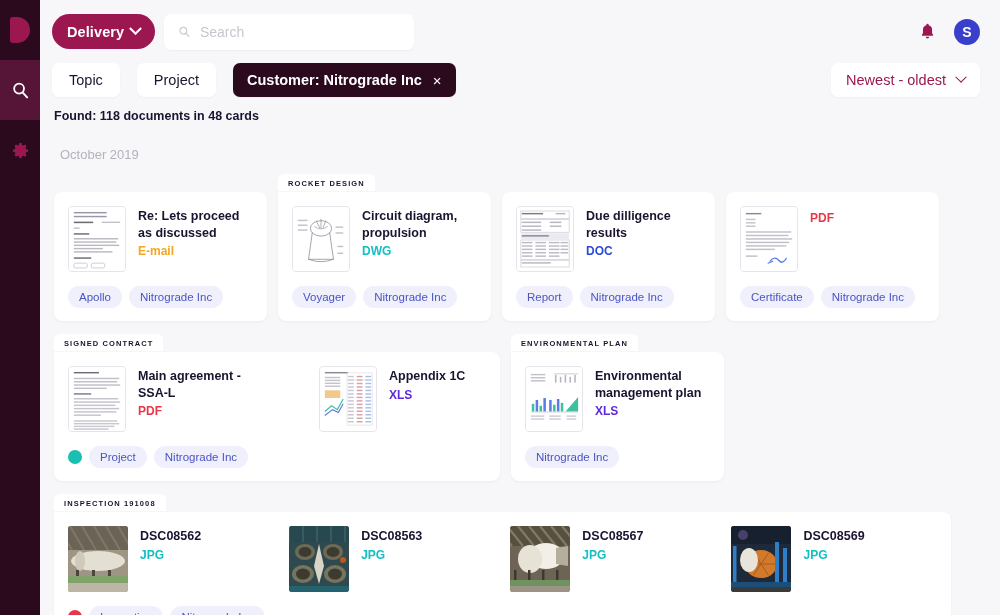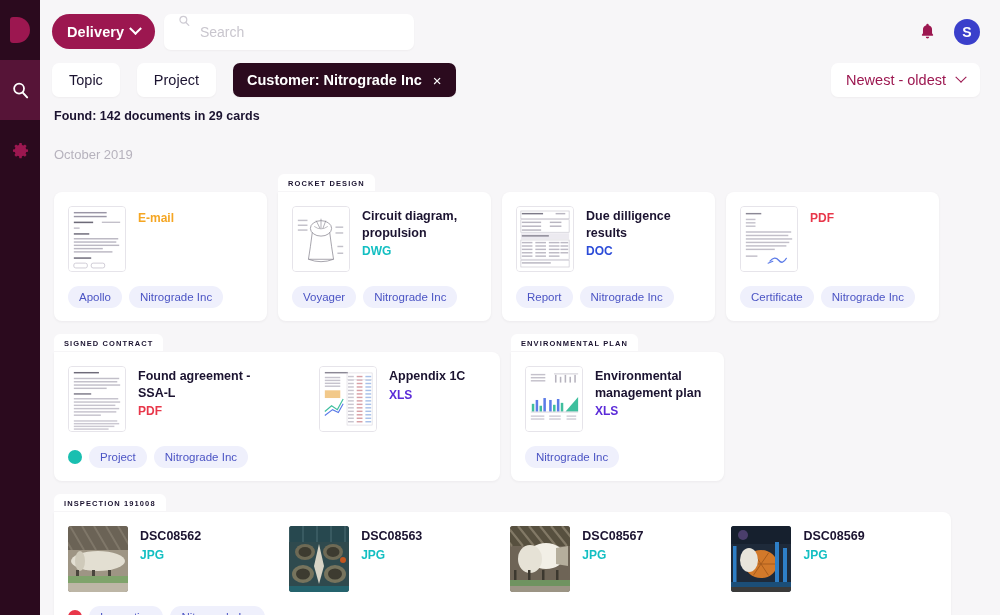--- a/index.html
+++ b/index.html
@@ -50,21 +50,21 @@
     display: inline-flex; align-items: center; gap: 7px;
     cursor: pointer; letter-spacing: .1px;
   }
   .chev { display:inline-block; width:9px; height:9px;
     border-right: 2px solid currentColor; border-bottom: 2px solid currentColor;
     transform: rotate(45deg) translate(-2px,-2px); }
   .search-wrap {
     margin-left: 9px;
     flex: 0 0 250px;
     height: 36px; background: #fff; border-radius: 7px;
-    display: flex; gap: 9px;
+    display: flex; align-items: center; gap: 9px;
     padding: 0 14px;
     box-shadow: 0 1px 2px rgba(40,10,30,.04);
   }
   .search-input {
     border: none; outline: none; background: transparent;
     font-size: 14px; color: #3a3340; width: 100%;
     font-family: "Liberation Sans", sans-serif;
   }
   .search-input::placeholder { color: #C9C6CE; }
   .topbar-right { margin-left: auto; display: flex; align-items: center; gap: 18px; padding-right: 6px; }
@@ -106,21 +106,21 @@
     box-shadow: 0 1px 2px rgba(40,10,30,.04);
     font-family: "Liberation Sans", sans-serif;
   }
   .sortbtn .chev { width:8px; height:8px; border-width:1.6px; }
 
   .foundline {
     padding: 12px 14px 0 14px;
     font-size: 12.5px; font-weight: 700; color: #1B1330;
   }
   .monthline {
-    padding: 24px 14px 0 14px;
+    padding: 24px 14px 0 20px;
     font-size: 13px; color: #B6B2BD;
   }
 
   
   .grid { padding: 12px 14px 0 14px; }
   .row { display: flex; gap: 11px; align-items: flex-start; margin-bottom: 13px; }
 
   .cardwrap { position: relative; }
   .grouptab {
     position: absolute; top: 0; left: 0;
@@ -221,21 +221,21 @@
       <div class="fchip active">
         <span>Customer: Nitrograde Inc</span>
         <span class="xmark">×</span>
       </div>
       <button class="sortbtn">
         <span>Newest - oldest</span>
         <span class="chev"></span>
       </button>
     </div>
 
-    <div class="foundline">Found: 142 documents in 29 cards</div>
+    <div class="foundline">Found: 118 documents in 48 cards</div>
     <div class="monthline">October 2019</div>
 
     <div class="grid" id="grid">
         <div class="row">
           <div class="cardwrap" style="margin-top: 18px; flex: 0 0 213px;">
             <div class="card">
               <div class="docs">
                 <div class="doc">
                   <div class="thumb">
                     <svg viewBox="0 0 58 66">
@@ -250,20 +250,21 @@
                       <rect x="5" y="35.4" width="44" height="1.5" fill="#bbb8c3"></rect>
                       <rect x="5" y="38.8" width="47" height="1.5" fill="#bbb8c3"></rect>
                       <rect x="5" y="42.2" width="30" height="1.5" fill="#bbb8c3"></rect>
                       <rect x="5" y="45.6" width="40" height="1.5" fill="#bbb8c3"></rect>
     <rect x="5" y="52" width="18" height="1.5" fill="#6d6a78"></rect>
     <rect x="5" y="58" width="14" height="5" rx="2" fill="none" stroke="#cfccd6"></rect>
     <rect x="23" y="58" width="14" height="5" rx="2" fill="none" stroke="#cfccd6"></rect>
                     </svg>
                   </div>
                   <div class="docmeta">
+                    <div class="doctitle">Re: Lets proceed as discussed</div>
                     <div class="doctype" style="color: rgb(245, 166, 35);">E-mail</div>
                   </div>
                 </div>
               </div>
               <div class="tagrow">
                 <span class="tag">Apollo</span>
                 <span class="tag">Nitrograde Inc</span>
               </div>
             </div>
           </div>
@@ -410,21 +411,21 @@
                       <rect x="5" y="42.2" width="47" height="1.5" fill="#c6c3cd"></rect>
                       <rect x="5" y="45.6" width="44" height="1.5" fill="#c6c3cd"></rect>
                       <rect x="5" y="49" width="28" height="1.5" fill="#c6c3cd"></rect>
     <rect x="5" y="55" width="45" height="1.5" fill="#cbc8d2"></rect>
                       <rect x="5" y="57.8" width="47" height="1.5" fill="#cbc8d2"></rect>
                       <rect x="5" y="60.6" width="42" height="1.5" fill="#cbc8d2"></rect>
                       <rect x="5" y="63.4" width="36" height="1.5" fill="#cbc8d2"></rect>
                     </svg>
                   </div>
                   <div class="docmeta">
-                    <div class="doctitle">Found agreement - SSA-L</div>
+                    <div class="doctitle">Main agreement - SSA-L</div>
                     <div class="doctype" style="color: rgb(232, 55, 74);">PDF</div>
                   </div>
                 </div>
                 <div class="doc" style="margin-left: 46px;">
                   <div class="thumb">
                     <svg viewBox="0 0 58 66">
                       <rect width="58" height="66" fill="#fff"></rect>
     <rect x="5" y="5" width="24" height="1.5" fill="#8b8895"></rect>
     <rect x="5" y="10" width="16" height="1.5" fill="#c6c3cd"></rect>
                       <rect x="5" y="13" width="16" height="1.5" fill="#c6c3cd"></rect>

